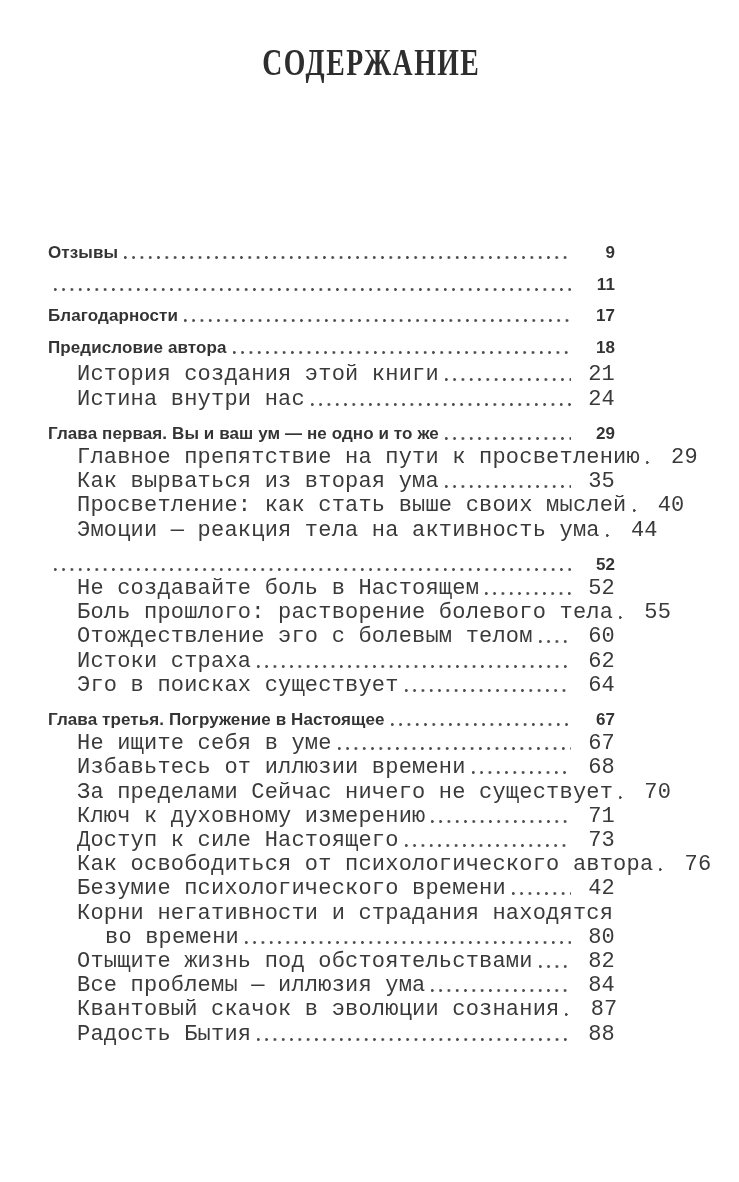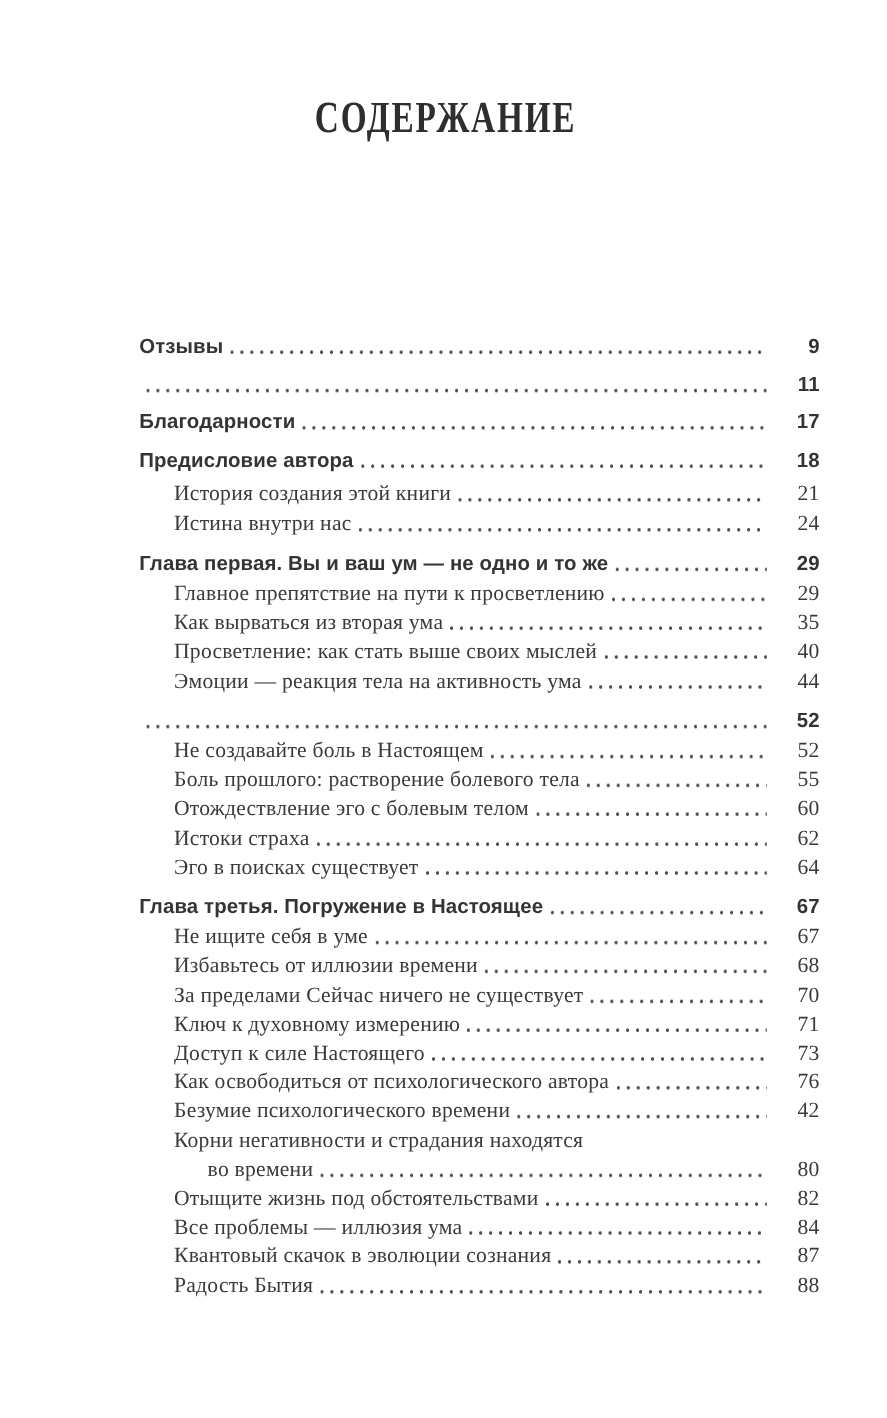--- a/index.html
+++ b/index.html
@@ -16,49 +16,50 @@
   }
   .page {
     position: relative;
     width: 739px;
     height: 1182px;
     background: #ffffff;
   }
   .title-wrap {
     width: 567px;
     margin: 0 0 0 88px;
-    padding-top: 80px;
+    padding-top: 44px;
     text-align: center;
   }
   .page-title {
     display: inline-block;
     font-family: "Liberation Serif", "DejaVu Serif", serif;
     font-weight: 700;
     font-size: 37px;
     line-height: 1;
     letter-spacing: 2px;
     color: #2e2e2e;
     transform: scaleX(0.75);
     transform-origin: center;
     white-space: nowrap;
   }
   .toc {
     width: 567px;
-    margin: 156px 0 0 116px;
+    margin: 156px 0 0 48px;
   }
   .toc-group + .toc-group {
     margin-top: 10px;
   }
   .toc-row {
     display: flex;
     align-items: baseline;
     line-height: 24.2px;
-    font-size: 18px;
+    font-size: 22px;
     letter-spacing: 0.2px;
     white-space: nowrap;
+    font-family: Liberation Mono, monospace;
   }
   .toc-row.spaced {
     line-height: 31.6px;
   }
   .toc-row.level-0 {
     font-family: "Liberation Sans", "DejaVu Sans", sans-serif;
     font-weight: 600;
     font-size: 17px;
     letter-spacing: 0.1px;
     color: #343434;

